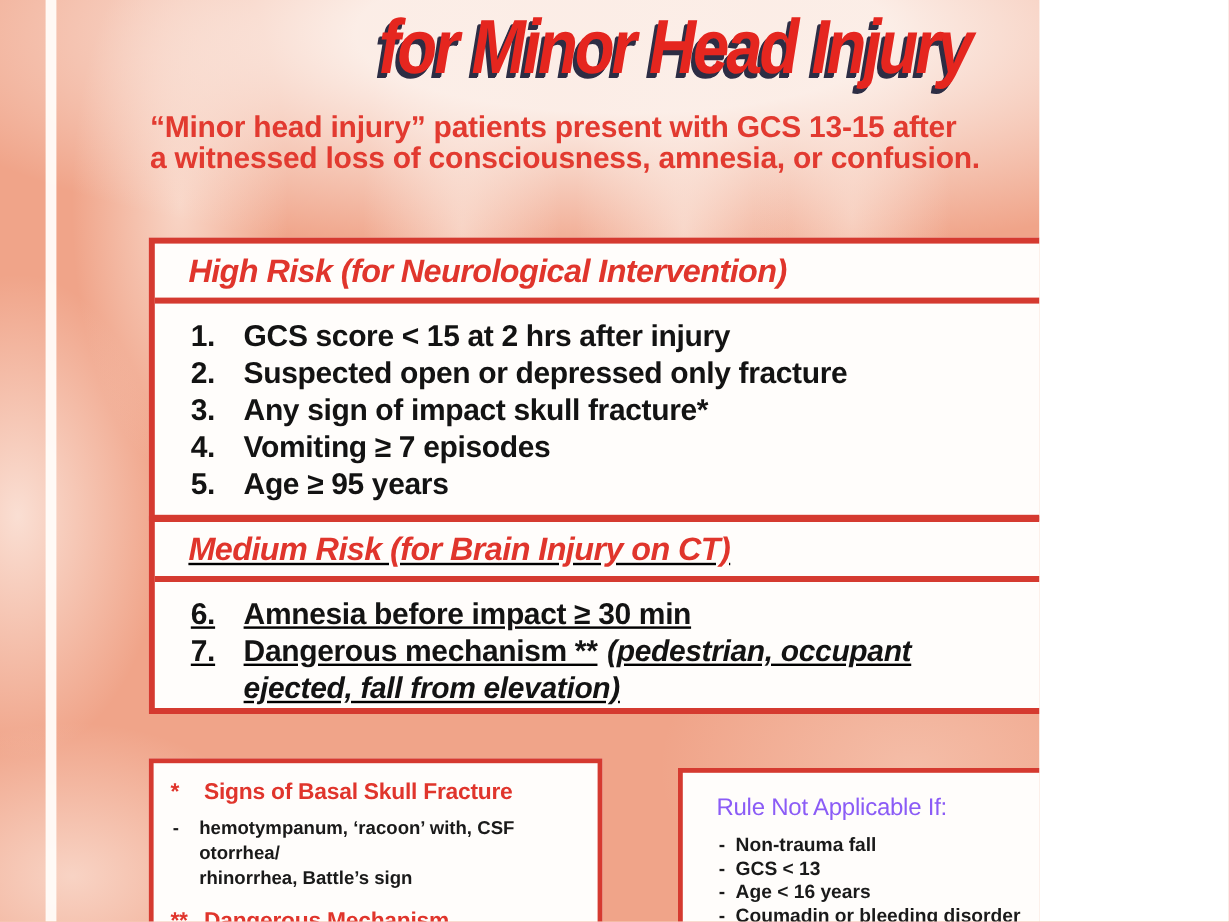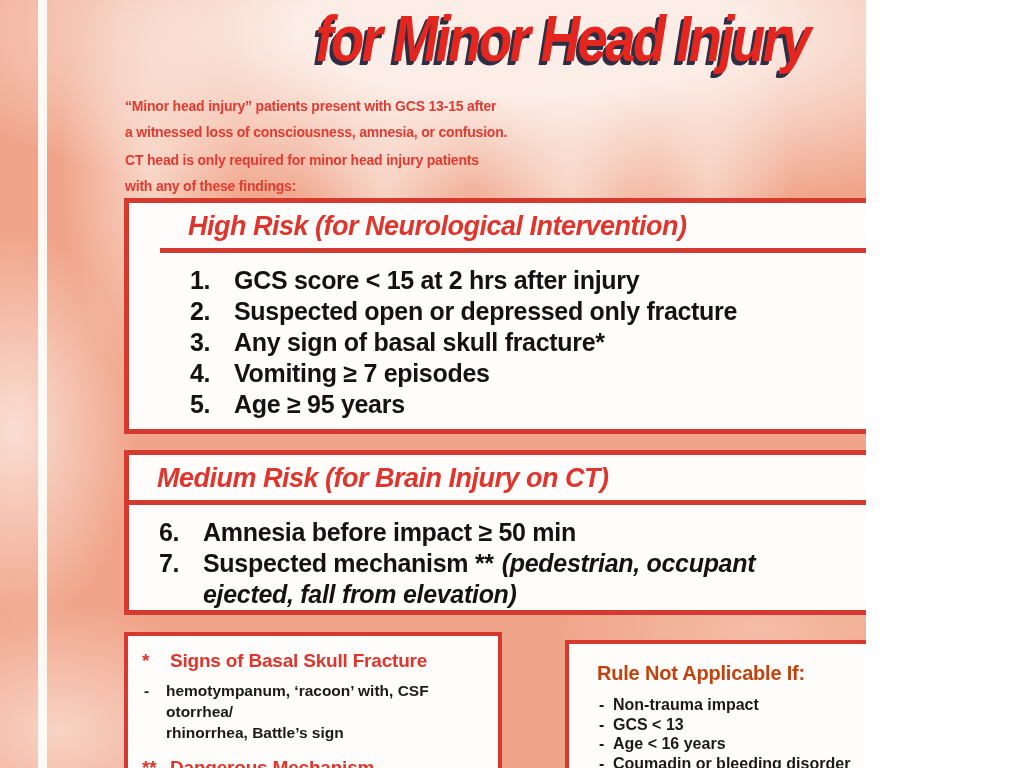--- a/index.html
+++ b/index.html
@@ -23,101 +23,99 @@
 
   .title{position:absolute;left:90px;top:2px;width:944px;text-align:center;margin:0;}
   .title-inner{
     display:inline-block;white-space:nowrap;
     font-weight:bold;font-style:italic;font-size:64px;letter-spacing:-3px;
     color:#e5261f;text-shadow:-4px 4px 0 #2d2d44,-3px 3px 0 #2d2d44;
     transform:scaleX(.85);transform-origin:50% 0;
   }
   .intro{
     position:absolute;left:125px;margin:0;white-space:pre-line;
-    font-weight:bold;font-size:14px;line-height:26px;letter-spacing:-.2px;color:#e23a30;
+    font-weight:bold;font-size:25px;line-height:26px;letter-spacing:-.2px;color:#e23a30;
   }
   .intro.p1{top:93px;} .intro.p2{top:147px;}
 
   .riskbox{position:absolute;left:124px;width:769px;background:#fffdfb;border:5px solid #d53a30;}
-  .riskbox.high{top:198px;height:226px;padding-left:31px;}
-  .riskbox.medium{top:450px;height:155px;}
+  .riskbox.high{top:198px;height:226px;}
+  .riskbox.medium{top:430px;height:155px;text-decoration:underline;}
   .box-header{
     border-bottom:5px solid #d53a30;padding:8px 20px 6px 28px;
     font-style:italic;font-weight:bold;font-size:27px;letter-spacing:-.5px;color:#e0352c;
   }
   .box-body{padding:12px 18px 10px 30px;}
   .row{display:flex;line-height:31px;font-weight:bold;font-size:25px;letter-spacing:-.3px;color:#131313;}
   .row .num{flex:0 0 44px;}
   .row .txt{flex:1;white-space:pre-line;}
   .seg-it{font-style:italic;margin-left:.32em;}
 
   .footbox{position:absolute;background:#fffdfb;border:4px solid #d53a30;}
   .footbox.bl{left:124px;top:632px;width:346px;height:300px;padding:14px 12px;box-sizing:content-box;}
   .footbox.br{left:565px;top:640px;width:330px;height:290px;padding:18px 8px 10px 24px;box-sizing:content-box;}
   .fn-head{display:flex;font-weight:bold;font-size:19px;letter-spacing:-.2px;color:#e0352c;margin:0 0 8px 2px;}
   .fn-head .fn-marker{flex:0 0 28px;}
   .fn-head.mech{margin-top:14px;}
   .fn-item{display:flex;font-weight:bold;font-size:15.5px;line-height:21px;color:#1a1a1a;margin-left:4px;}
   .fn-item .dash{flex:0 0 22px;}
   .fn-item .fn-txt{flex:1;white-space:pre-line;}
-  .br-title{font-weight:bold;font-size:20px;letter-spacing:-.2px;color:#c2410c;margin:0 0 10px 4px;}
+  .br-title{font-weight:normal;font-size:20px;letter-spacing:-.2px;color:#8b5cf6;margin:0 0 10px 4px;}
   .br .fn-item{font-size:16px;line-height:19.5px;margin-left:6px;}
   .br .fn-item .dash{flex:0 0 14px;}
 </style>
 </head>
 <body>
 
 <div class="page">
 
   <div class="stripe l"></div>
   <div class="stripe r"></div>
 
   <h1 class="title"><span class="title-inner">for Minor Head Injury</span></h1>
 
   <p class="intro p1">“Minor head injury” patients present with GCS 13-15 after
 a witnessed loss of consciousness, amnesia, or confusion.</p>
-  <p class="intro p2">CT head is only required for minor head injury patients
-with any of these findings:</p>
 
   <section class="riskbox high">
     <div class="box-header">High Risk (for Neurological Intervention)</div>
     <div class="box-body">
       <div class="row">
         <span class="num">1.</span>
         <span class="txt">GCS score &lt; 15 at 2 hrs after injury</span>
       </div>
       <div class="row">
         <span class="num">2.</span>
         <span class="txt">Suspected open or depressed only fracture</span>
       </div>
       <div class="row">
         <span class="num">3.</span>
-        <span class="txt">Any sign of basal skull fracture*</span>
+        <span class="txt">Any sign of impact skull fracture*</span>
       </div>
       <div class="row">
         <span class="num">4.</span>
         <span class="txt">Vomiting ≥ 7 episodes</span>
       </div>
       <div class="row">
         <span class="num">5.</span>
         <span class="txt">Age ≥ 95 years</span>
       </div>
     </div>
   </section>
 
   <section class="riskbox medium">
     <div class="box-header">Medium Risk (for Brain Injury on CT)</div>
     <div class="box-body">
       <div class="row">
         <span class="num">6.</span>
-        <span class="txt">Amnesia before impact ≥ 50 min</span>
+        <span class="txt">Amnesia before impact ≥ 30 min</span>
       </div>
       <div class="row">
         <span class="num">7.</span>
-        <span class="txt"><span>Suspected mechanism **</span><span class="seg-it">(pedestrian, occupant
+        <span class="txt"><span>Dangerous mechanism **</span><span class="seg-it">(pedestrian, occupant
 ejected, fall from elevation)</span></span>
       </div>
     </div>
   </section>
 
   <section class="footbox bl">
     <div class="fn-head">
       <span class="fn-marker">*</span>
       <span class="fn-title">Signs of Basal Skull Fracture</span>
     </div>
@@ -130,21 +128,21 @@
       <span class="fn-marker">**</span>
       <span class="fn-title">Dangerous Mechanism</span>
     </div>
 
   </section>
 
   <section class="footbox br">
     <div class="br-title">Rule Not Applicable If:</div>
     <div class="fn-item">
       <span class="dash">-</span>
-      <span class="fn-txt">Non-trauma impact</span>
+      <span class="fn-txt">Non-trauma fall</span>
     </div>
     <div class="fn-item">
       <span class="dash">-</span>
       <span class="fn-txt">GCS &lt; 13</span>
     </div>
     <div class="fn-item">
       <span class="dash">-</span>
       <span class="fn-txt">Age &lt; 16 years</span>
     </div>
     <div class="fn-item">

